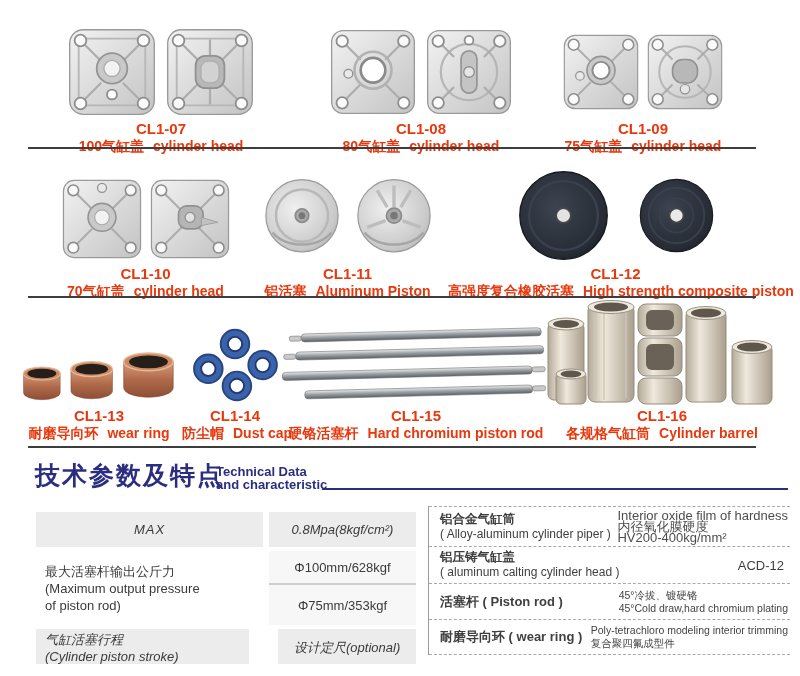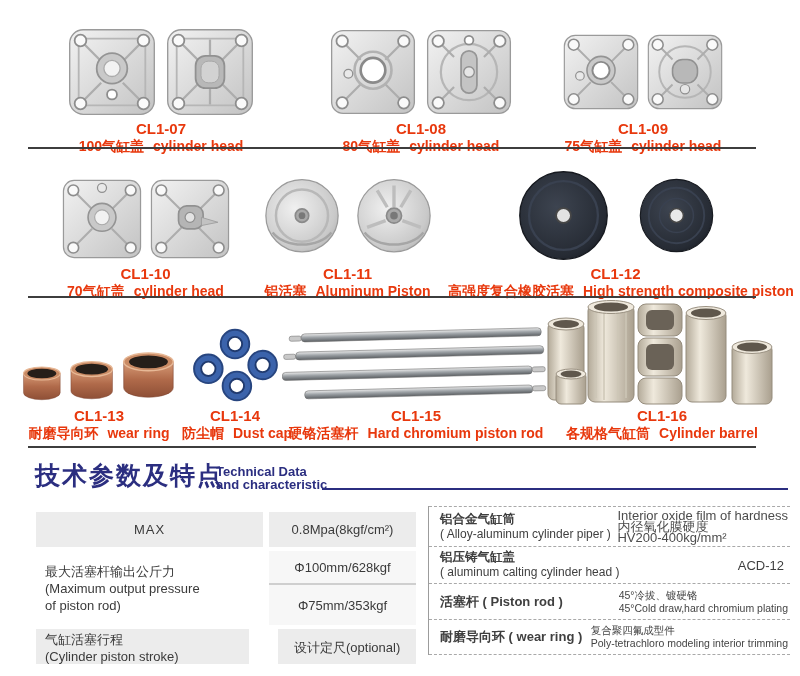--- a/index.html
+++ b/index.html
@@ -24,21 +24,21 @@
   .tech-cn{position:absolute;left:35px;top:459px;font-size:25px;font-weight:700;color:var(--navy);letter-spacing:2px;}
   .tech-sub{position:absolute;left:216px;top:465px;font-size:13px;font-weight:700;color:var(--navy);line-height:13px;}
   .tech-line{position:absolute;left:322px;top:488px;width:466px;height:2px;background:var(--navy);}
 
   
   .spec{position:absolute;left:36px;top:512px;width:380px;font-size:13px;color:#3a3a3a;}
   .sp-row{display:flex;gap:6px;}
   .sp-left{width:227px;display:flex;flex-direction:column;justify-content:center;padding-left:9px;}
   .sp-left.center{align-items:center;padding-left:0;}
   .sp-right{width:147px;display:flex;flex-direction:column;justify-content:center;align-items:center;text-align:center;}
-  .gray{background:var(--cellgray);}
+  .gray{background:var(--cellgray);font-style:italic;}
   .lightgray{background:#f7f7f7;}
   .sp-gap{height:4px;}
   .r1{height:35px;}
   .r2{height:74px;}
   .r3{height:38px;gap:29px;}
   .r2 .sp-right{padding:0;}
   .subval{width:100%;display:flex;align-items:center;justify-content:center;}
   .subline{width:100%;height:2px;background:#cfcfcf;}
   .spec .ln{line-height:17px;}
 
@@ -429,19 +429,19 @@
       <div class="mat-val">
         <div class="m">45°冷拔、镀硬铬</div>
         <div class="m">45°Cold draw,hard chromium plating</div>
       </div>
     </div>
     <div class="mat-row mr4">
       <div class="mat-label">
         <div class="one">耐磨导向环 ( wear ring )</div>
       </div>
       <div class="mat-val">
+        <div class="m">Poly-tetrachloro modeling interior trimming</div>
         <div class="m">复合聚四氟成型件</div>
-        <div class="m">Poly-tetrachloro modeling interior trimming</div>
       </div>
     </div>
   </div>
 
 </div>
 
 </body></html>

